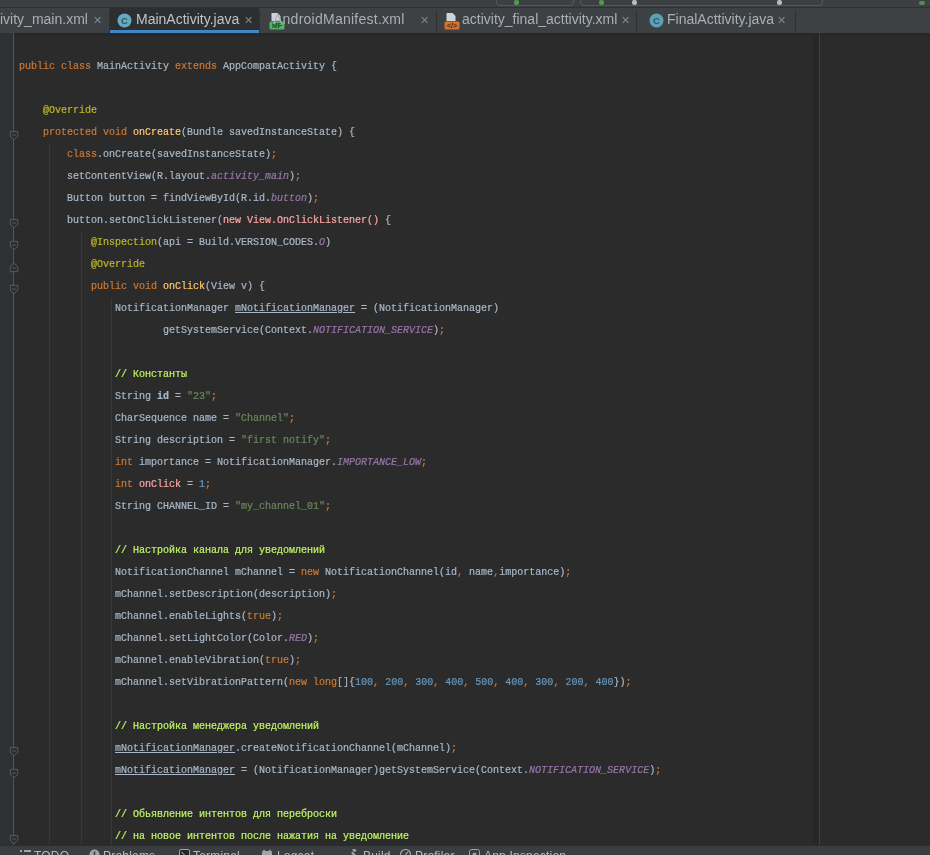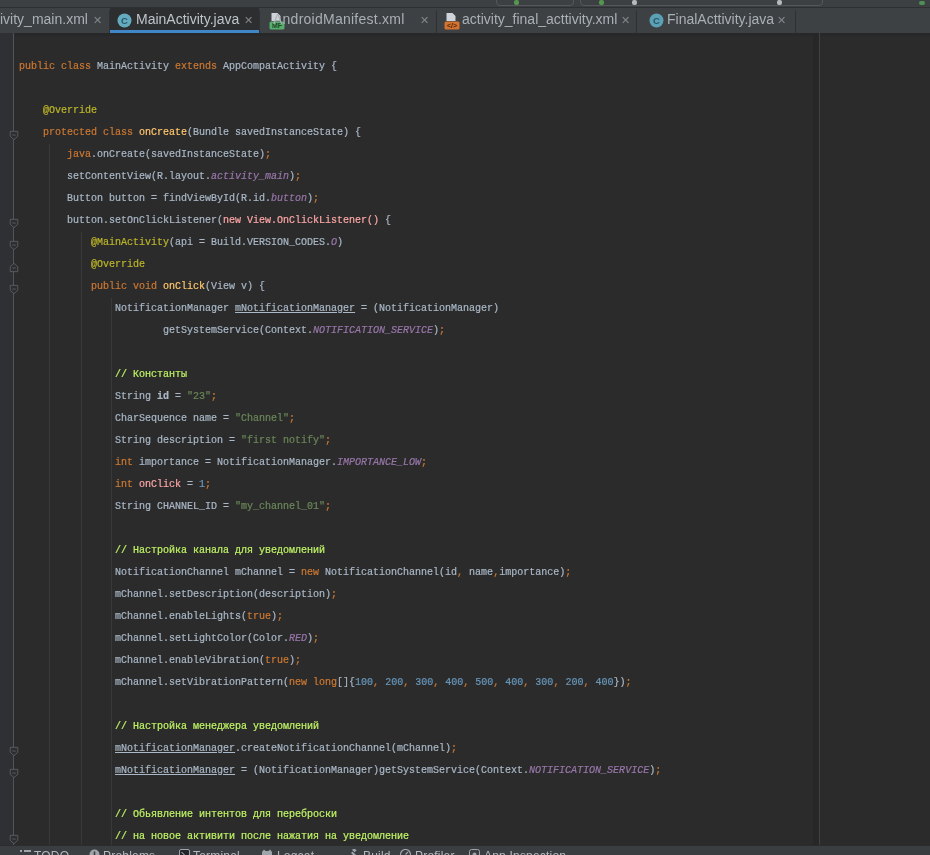--- a/index.html
+++ b/index.html
@@ -92,26 +92,26 @@
 <div id="shadow"></div>
 <div class="guide" style="left:49px;top:144px;height:701px"></div>
 <div class="guide" style="left:81px;top:232px;height:613px"></div>
 <div class="guide" style="left:111px;top:298px;height:547px"></div>
 <div id="marginband"></div>
 <div id="marginline"></div>
 
 <pre><span class="k">public class</span> MainActivity <span class="k">extends</span> AppCompatActivity {
 
     <span class="a">@Override</span>
-    <span class="k">protected class</span> <span class="m">onCreate</span>(Bundle savedInstanceState) {
-        <span class="k">java</span>.onCreate(savedInstanceState)<span class="k">;</span>
+    <span class="k">protected void</span> <span class="m">onCreate</span>(Bundle savedInstanceState) {
+        <span class="k">class</span>.onCreate(savedInstanceState)<span class="k">;</span>
         setContentView(R.layout.<span class="f">activity_main</span>)<span class="k">;</span>
         Button button = findViewById(R.id.<span class="f">button</span>)<span class="k">;</span>
         button.setOnClickListener(<span class="g">new View.OnClickListener()</span> {
-            <span class="a">@MainActivity</span>(api = Build.VERSION_CODES.<span class="f">O</span>)
+            <span class="a">@Inspection</span>(api = Build.VERSION_CODES.<span class="f">O</span>)
             <span class="a">@Override</span>
             <span class="k">public void</span> <span class="m">onClick</span>(View v) {
                 NotificationManager <span class="u">mNotificationManager</span> = (NotificationManager)
                         getSystemService(Context.<span class="f">NOTIFICATION_SERVICE</span>)<span class="k">;</span>
 
                 <span class="c">// Константы</span>
                 String <span class="b">id</span> = <span class="s">"23"</span><span class="k">;</span>
                 CharSequence name = <span class="s">"Channel"</span><span class="k">;</span>
                 String description = <span class="s">"first notify"</span><span class="k">;</span>
                 <span class="k">int</span> importance = NotificationManager.<span class="f">IMPORTANCE_LOW</span><span class="k">;</span>
@@ -124,21 +124,21 @@
                 mChannel.enableLights(<span class="k">true</span>)<span class="k">;</span>
                 mChannel.setLightColor(Color.<span class="f">RED</span>)<span class="k">;</span>
                 mChannel.enableVibration(<span class="k">true</span>)<span class="k">;</span>
                 mChannel.setVibrationPattern(<span class="k">new long</span>[]{<span class="n">100</span><span class="k">,</span> <span class="n">200</span><span class="k">,</span> <span class="n">300</span><span class="k">,</span> <span class="n">400</span><span class="k">,</span> <span class="n">500</span><span class="k">,</span> <span class="n">400</span><span class="k">,</span> <span class="n">300</span><span class="k">,</span> <span class="n">200</span><span class="k">,</span> <span class="n">400</span>})<span class="k">;</span>
 
                 <span class="c">// Настройка менеджера уведомлений</span>
                 <span class="u">mNotificationManager</span>.createNotificationChannel(mChannel)<span class="k">;</span>
                 <span class="u">mNotificationManager</span> = (NotificationManager)getSystemService(Context.<span class="f">NOTIFICATION_SERVICE</span>)<span class="k">;</span>
 
                 <span class="c">// Обьявление интентов для переброски</span>
-                <span class="c">// на новое активити после нажатия на уведомление</span></pre>
+                <span class="c">// на новое интентов после нажатия на уведомление</span></pre>
 
 <svg class="fold" style="top:130px" viewBox="0 0 12 13">
       <path d="M1.5 1.5 h9 v6 l-4.5 4 l-4.5 -4 z" fill="#2c2e30" stroke="#5f6468"></path>
       <line x1="4" y1="6" x2="8" y2="6" stroke="#5f6468"></line>
     </svg>
 <svg class="fold" style="top:218px" viewBox="0 0 12 13">
       <path d="M1.5 1.5 h9 v6 l-4.5 4 l-4.5 -4 z" fill="#2c2e30" stroke="#5f6468"></path>
       <line x1="4" y1="6" x2="8" y2="6" stroke="#5f6468"></line>
     </svg>
 <svg class="fold" style="top:240px" viewBox="0 0 12 13">

